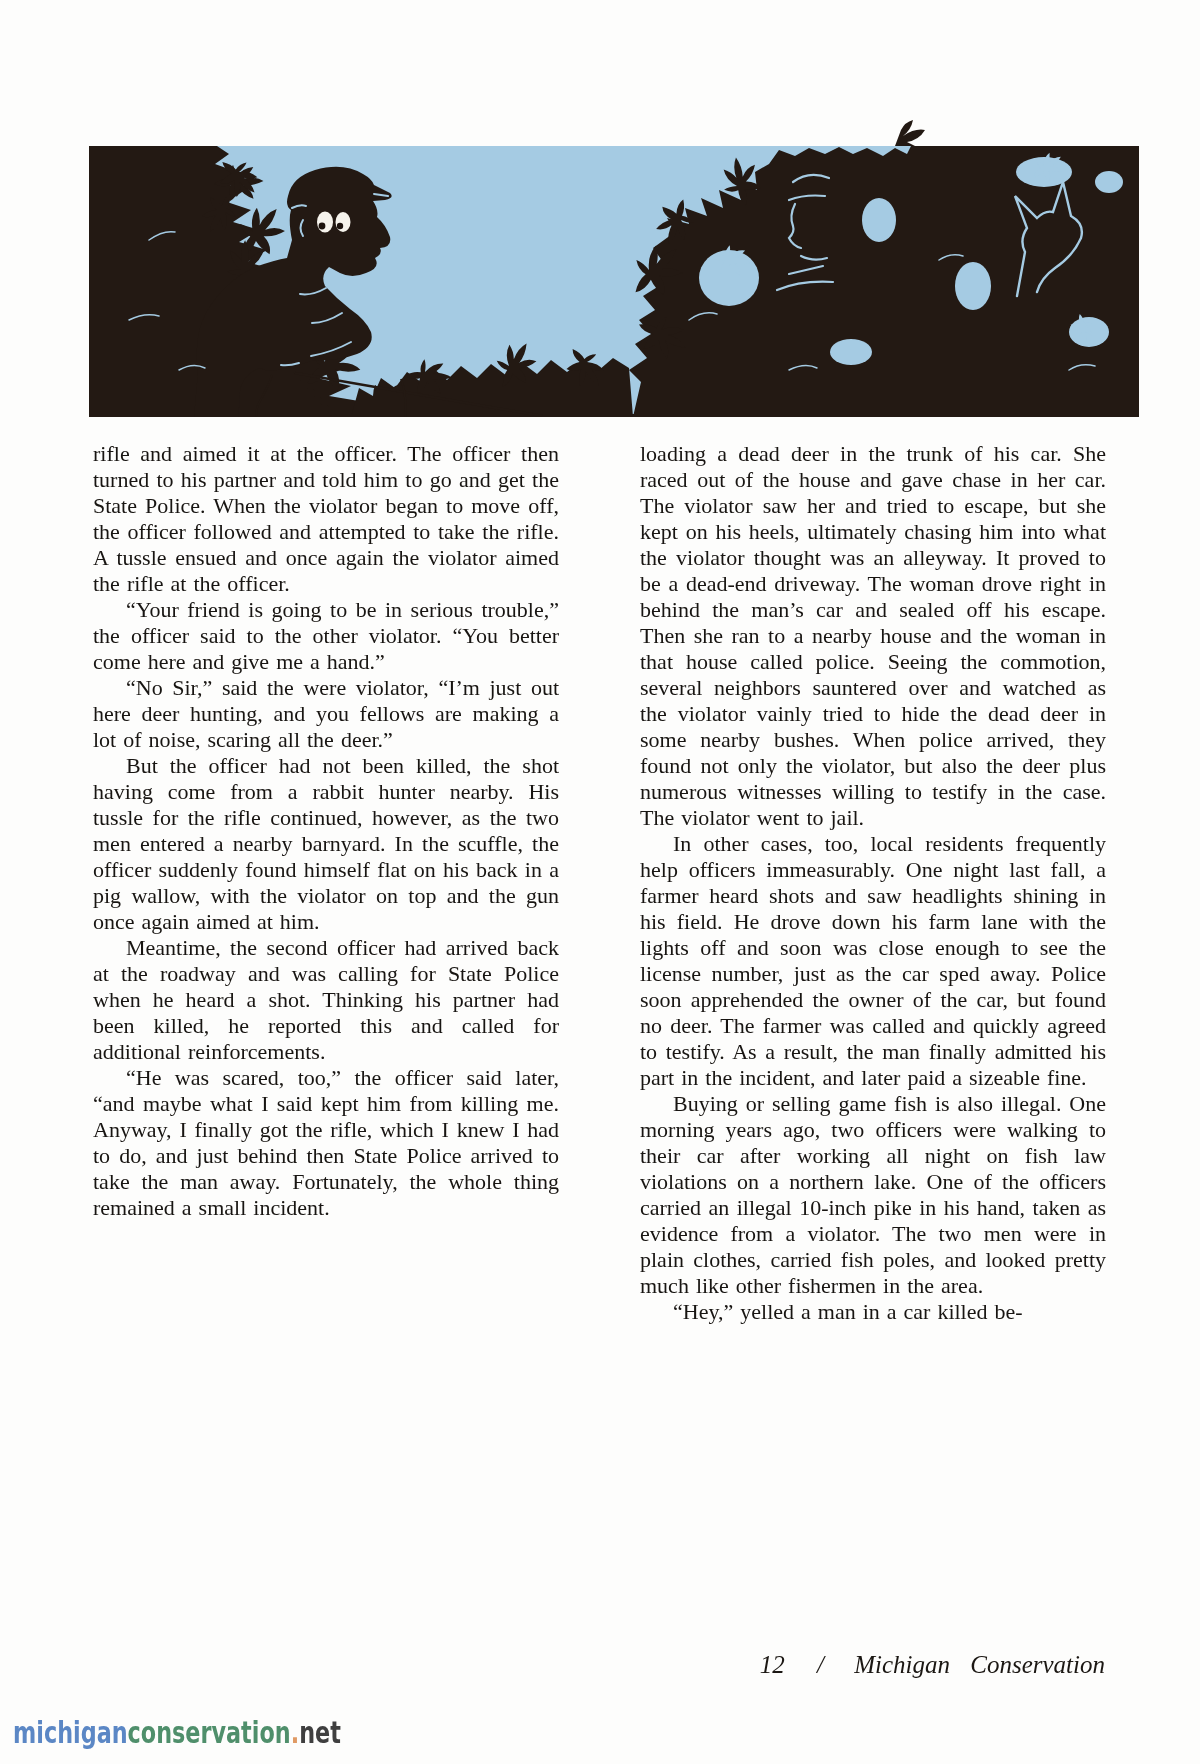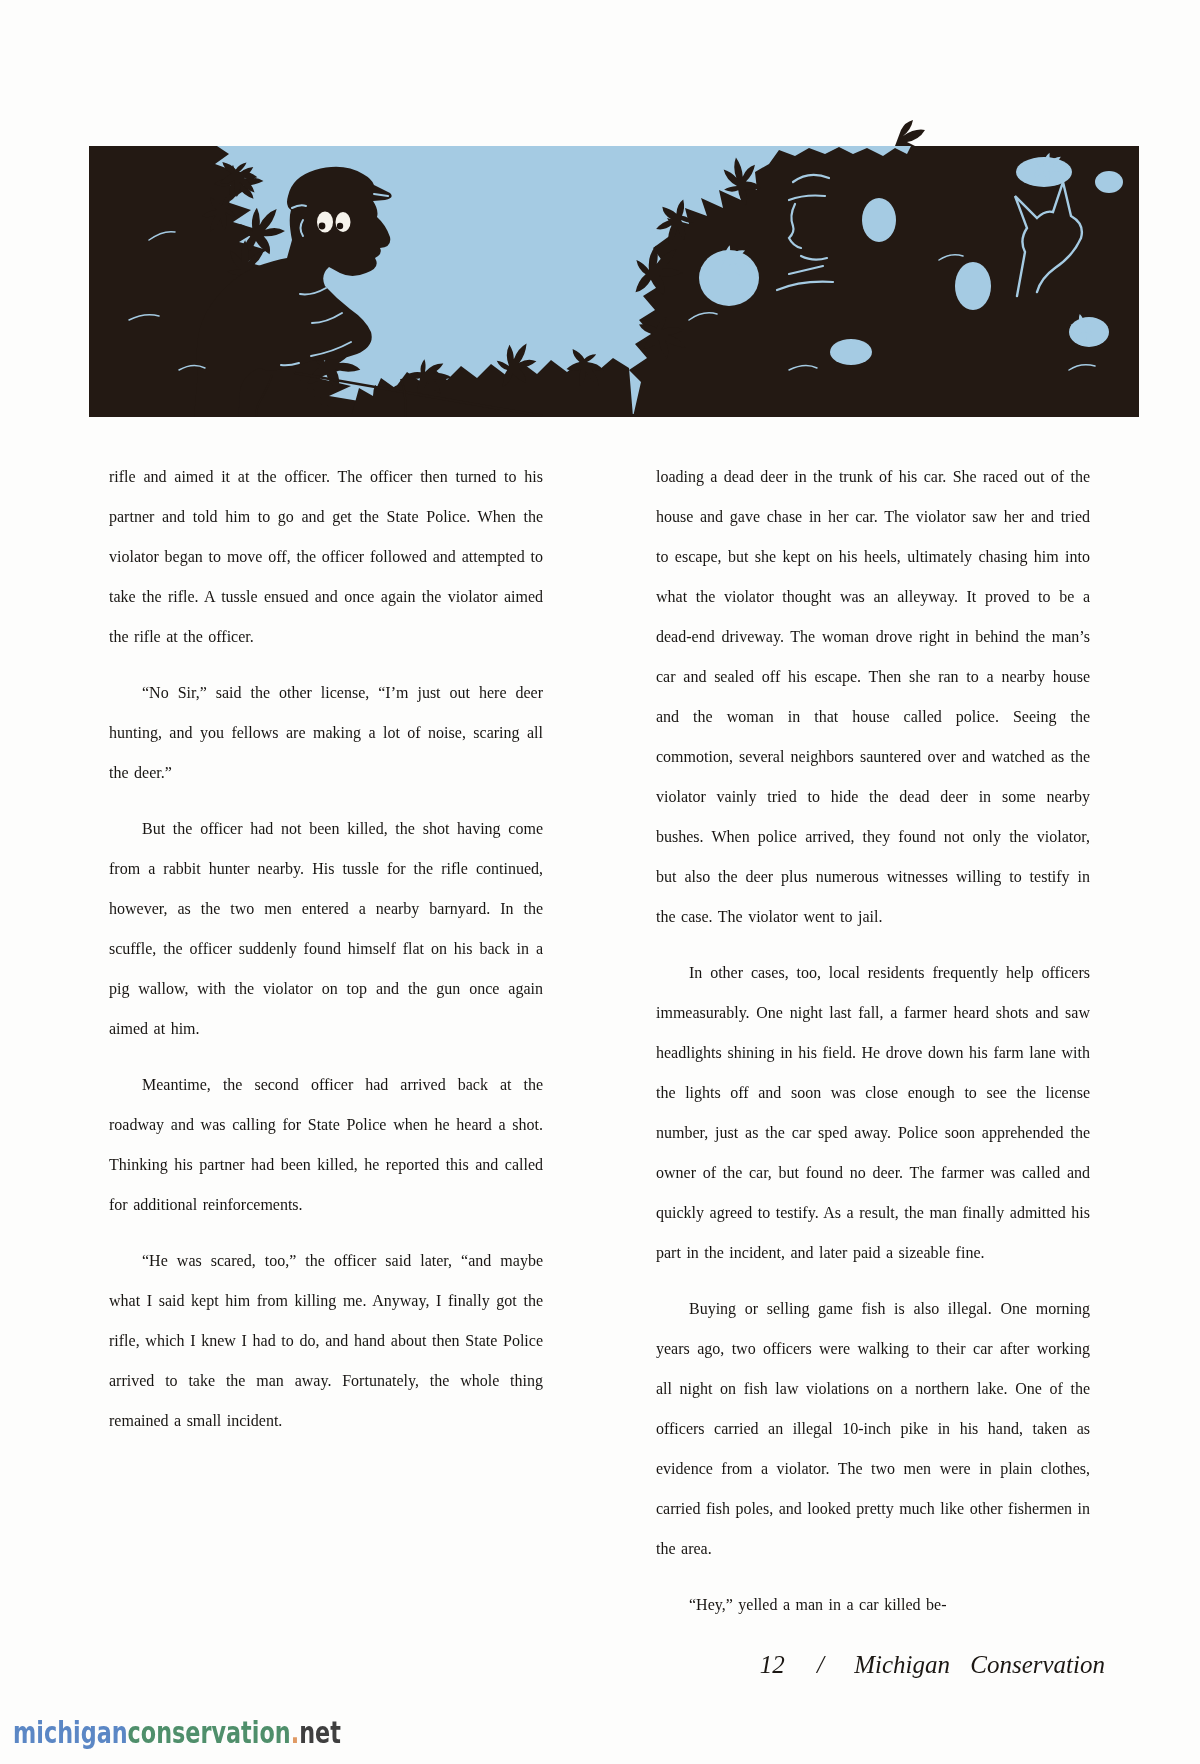--- a/index.html
+++ b/index.html
@@ -3,21 +3,21 @@
 <meta charset="utf-8">
 <style>
   html,body{margin:0;padding:0;background:#ffffff;}
   .page{position:relative;width:1200px;height:1764px;background:#fdfdfc;overflow:hidden;
         font-family:"Liberation Serif", serif;}
   .illustration{position:absolute;left:89px;top:120px;width:1050px;height:297px;margin:0;}
   .illustration svg{display:block;}
   .col{position:absolute;top:441px;width:466px;}
   .col-left{left:93px;}
   .col-right{left:640px;}
-  .col p{margin:16px;font-size:16px;line-height:40px;text-align:justify;color:#181512;
+  .col p{margin:0;font-size:22px;line-height:26px;text-align:justify;color:#181512;
          word-spacing:1.5px;text-indent:33px;}
   .col p.cont{text-indent:0;}
   .page-footer{position:absolute;top:1651px;right:95px;font-style:italic;font-size:25px;
                color:#1b1713;white-space:nowrap;}
   .page-footer .sep{margin:0 24px;}
   .page-footer .num{margin-right:2px;margin-left:32px;}
   .page-footer .title{word-spacing:14px;}
   .watermark{position:absolute;left:13px;top:1714px;font-family:"DejaVu Sans", sans-serif;
              font-weight:bold;font-size:31px;white-space:nowrap;transform:scaleX(0.72);
              transform-origin:left center;}
@@ -147,24 +147,25 @@
         <path d="M850,140 q12,-8 24,-4"></path>
         <path d="M700,250 q16,-8 28,-2"></path>
         <path d="M980,250 q12,-8 26,-4"></path>
       </g>
     </svg>
   </figure>
 
   <main>
     <section class="col col-left">
       <p class="cont">rifle and aimed it at the officer.  The officer then turned to his partner and told him to go and get the State Police.  When the violator began to move off, the officer followed and attempted to take the rifle.  A tussle ensued and once again the violator aimed the rifle at the officer.</p>
-      <p>“No Sir,” said the other license, “I’m just out here deer hunting, and you fellows are making a lot of noise, scaring all the deer.”</p>
+      <p>“Your friend is going to be in serious trouble,” the officer said to the other violator.  “You better come here and give me a hand.”</p>
+      <p>“No Sir,” said the were violator, “I’m just out here deer hunting, and you fellows are making a lot of noise, scaring all the deer.”</p>
       <p>But the officer had not been killed, the shot having come from a rabbit hunter nearby.  His tussle for the rifle continued, however, as the two men entered a nearby barnyard.  In the scuffle, the officer suddenly found himself flat on his back in a pig wallow, with the violator on top and the gun once again aimed at him.</p>
       <p>Meantime, the second officer had arrived back at the roadway and was calling for State Police when he heard a shot.  Thinking his partner had been killed, he reported this and called for additional reinforcements.</p>
-      <p>“He was scared, too,” the officer said later, “and maybe what I said kept him from killing me.  Anyway, I finally got the rifle, which I knew I had to do, and hand about then State Police arrived to take the man away.  Fortunately, the whole thing remained a small incident.</p>
+      <p>“He was scared, too,” the officer said later, “and maybe what I said kept him from killing me.  Anyway, I finally got the rifle, which I knew I had to do, and just behind then State Police arrived to take the man away.  Fortunately, the whole thing remained a small incident.</p>
     </section>
     <section class="col col-right">
       <p class="cont">loading a dead deer in the trunk of his car. She raced out of the house and gave chase in her car.  The violator saw her and tried to escape, but she kept on his heels, ultimately chasing him into what the violator thought was an alleyway.  It proved to be a dead-end driveway.  The woman drove right in behind the man’s car and sealed off his escape.  Then she ran to a nearby house and the woman in that house called police.  Seeing the commotion, several neighbors sauntered over and watched as the violator vainly tried to hide the dead deer in some nearby bushes.  When police arrived, they found not only the violator, but also the deer plus numerous witnesses willing to testify in the case.  The violator went to jail.</p>
       <p>In other cases, too, local residents frequently help officers immeasurably.  One night last fall, a farmer heard shots and saw headlights shining in his field.  He drove down his farm lane with the lights off and soon was close enough to see the license number, just as the car sped away.  Police soon apprehended the owner of the car, but found no deer.  The farmer was called and quickly agreed to testify.  As a result, the man finally admitted his part in the incident, and later paid a sizeable fine.</p>
       <p>Buying or selling game fish is also illegal. One morning years ago, two officers were walking to their car after working all night on fish law violations on a northern lake.  One of the officers carried an illegal 10-inch pike in his hand, taken as evidence from a violator. The two men were in plain clothes, carried fish poles, and looked pretty much like other fishermen in the area.</p>
       <p>“Hey,” yelled a man in a car killed be-</p>
     </section>
   </main>
 
   <footer class="page-footer">

